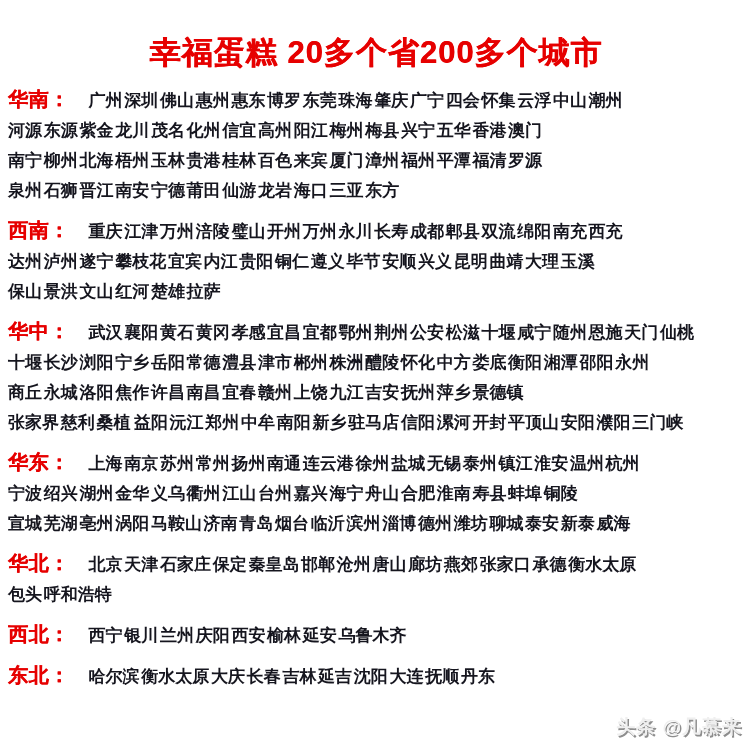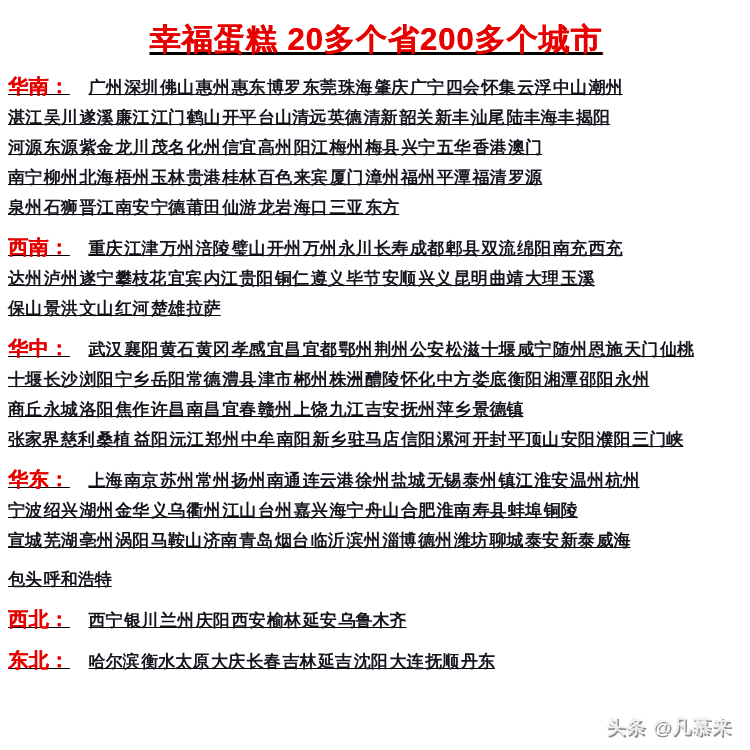--- a/index.html
+++ b/index.html
@@ -9,22 +9,21 @@
     height: 750px;
     background: #ffffff;
     overflow: hidden;
     font-family: "Liberation Sans", "DejaVu Sans", sans-serif;
   }
   .page {
     position: relative;
     width: 750px;
     height: 750px;
     box-sizing: border-box;
-    padding: 13px 6px 0 8px;
-    text-decoration: underline;
+    padding: 26px 6px 0 8px;
   }
   .title {
     text-align: center;
     color: var(--accent, #e60000);
     font-size: 31px;
     font-weight: bold;
     letter-spacing: 1px;
     margin: 6px 0 10px 0;
     text-shadow: 0.6px 0 0 var(--accent, #e60000);
     white-space: nowrap;
@@ -44,40 +43,39 @@
     color: var(--accent, #e60000);
     font-size: 20px;
     font-weight: bold;
     margin-right: 19px;
     word-spacing: 0;
     letter-spacing: 0.5px;
     text-shadow: 0.5px 0 0 var(--accent, #e60000);
   }
   .watermark {
     position: absolute;
-    right: 18px;
+    right: 8px;
     bottom: 10px;
     font-size: 19px;
     font-weight: bold;
     color: #efefef;
     text-shadow: 1.5px 1.5px 0 #8e8e8e;
     letter-spacing: 1px;
   }
 </style>
 </head>
 <body>
 
 <div class="page">
   <div class="title">幸福蛋糕 20多个省200多个城市</div>
 
   <main>
   <section class="section">
     <div class="first-line"><span class="section-label">华南：</span><span>广州 深圳 佛山 惠州 惠东 博罗 东莞 珠海 肇庆 广宁 四会 怀集 云浮 中山 潮州</span></div>
     <div>
-          <div class="line">湛江 吴川 遂溪 廉江 江门 鹤山 开平 台山清远 英德 清新 韶关 新丰 汕尾 陆丰海丰 揭阳</div>
           <div class="line">河源 东源 紫金 龙川 茂名 化州 信宜 高州 阳江 梅州 梅县 兴宁 五华 香港 澳门</div>
           <div class="line">南宁 柳州 北海 梧州 玉林 贵港 桂林 百色 来宾 厦门 漳州 福州 平潭 福清 罗源</div>
           <div class="line">泉州 石狮 晋江 南安 宁德 莆田 仙游 龙岩 海口 三亚 东方</div>
         </div>
   </section>
 
   <section class="section">
     <div class="first-line"><span class="section-label">西南：</span><span>重庆 江津 万州 涪陵 璧山 开州 万州 永川 长寿 成都 郫县 双流 绵阳 南充 西充</span></div>
     <div>
           <div class="line">达州 泸州 遂宁 攀枝花 宜宾 内江 贵阳 铜仁 遵义 毕节 安顺 兴义 昆明 曲靖 大理 玉溪</div>
@@ -96,20 +94,21 @@
 
   <section class="section">
     <div class="first-line"><span class="section-label">华东：</span><span>上海 南京 苏州 常州 扬州 南通 连云港 徐州 盐城 无锡 泰州 镇江 淮安 温州 杭州</span></div>
     <div>
           <div class="line">宁波 绍兴 湖州 金华 义乌 衢州 江山 台州 嘉兴 海宁 舟山 合肥 淮南 寿县 蚌埠 铜陵</div>
           <div class="line">宣城 芜湖 亳州 涡阳 马鞍山 济南 青岛 烟台 临沂 滨州 淄博 德州 潍坊 聊城 泰安 新泰 威海</div>
         </div>
   </section>
 
   <section class="section">
+    <div class="first-line"><span class="section-label">华北：</span><span>北京 天津 石家庄 保定 秦皇岛 邯郸 沧州 唐山 廊坊 燕郊 张家口 承德 衡水太原</span></div>
     <div>
           <div class="line">包头 呼和浩特</div>
         </div>
   </section>
 
   <section class="section">
     <div class="first-line"><span class="section-label">西北：</span><span>西宁 银川 兰州 庆阳 西安 榆林 延安 乌鲁木齐</span></div>
     <div></div>
   </section>
 

